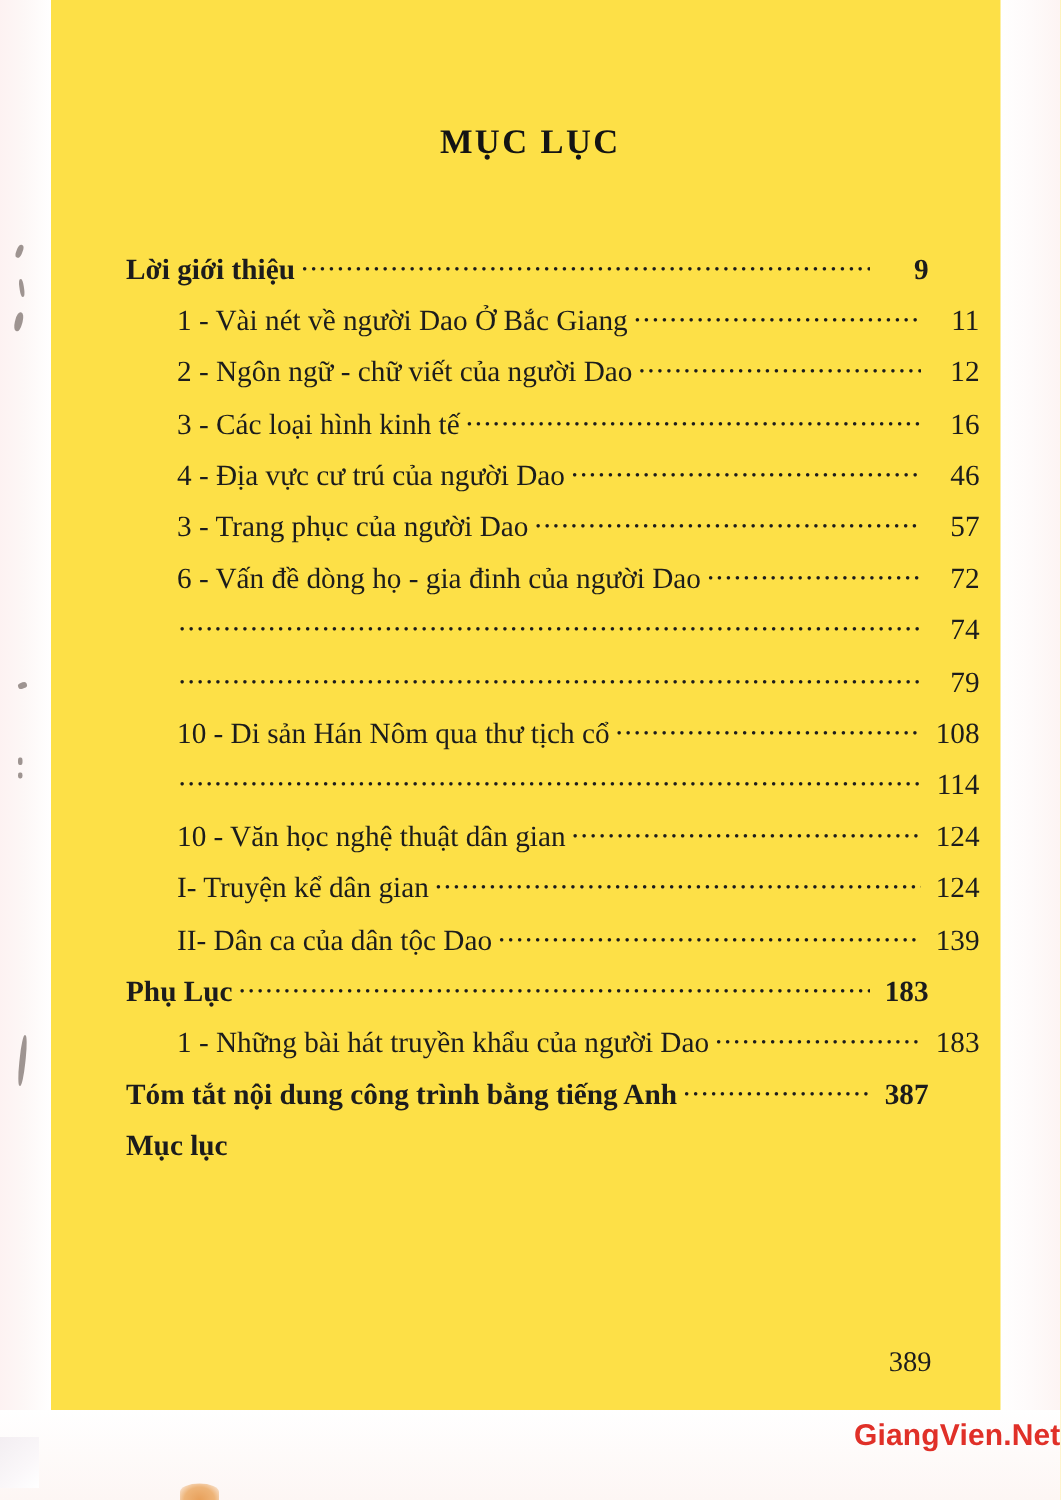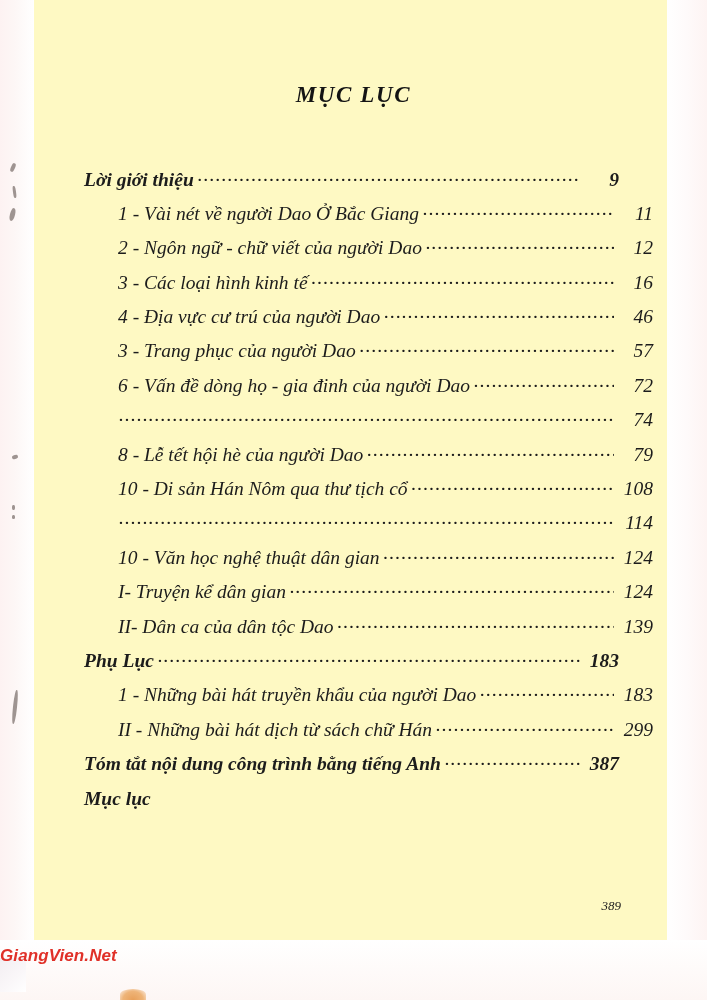--- a/index.html
+++ b/index.html
@@ -13,22 +13,21 @@
     position: relative;
     overflow: hidden;
     font-family: "Liberation Serif", "DejaVu Serif", serif;
     color: #1a1a1a;
   }
 
   
   .page {
     position: absolute;
     inset: 0;
-    background: #fef9c3;
-    font-style: italic;
+    background: #fde047;
   }
   
   .tint-left {
     position: absolute;
     left: 0; top: 0;
     width: 34px; height: 100%;
     background: linear-gradient(to right, #fdf2f2 0%, #fdf7f6 45%, #ffffff 100%);
     pointer-events: none;
   }
   .tint-right {
@@ -136,31 +135,31 @@
     text-align: right;
     min-width: 34px;
     padding-left: 4px;
   }
 
   
   .folio {
     position: absolute;
     right: 86px;
     top: 898px;
-    font-size: 13px;
+    font-size: 19px;
     color: #1c1c1c;
   }
   .watermark {
     position: absolute;
     left: 0;
     top: 946px;
     width: 100%;
-    text-align: left;
+    text-align: right;
     font-family: "Liberation Sans", "DejaVu Sans", sans-serif;
-    font-size: 17px;
+    font-size: 20px;
     font-weight: 600;
     letter-spacing: 0.1px;
   }
 </style>
 </head>
 <body style="background: rgb(255, 255, 255);">
 
 <div class="page">
 
   <div class="tint-left"></div>
@@ -213,21 +212,20 @@
       <div class="toc-row lvl2">
         <span class="toc-label">6 - Vấn đề dòng họ - gia đinh của người Dao</span>
         <span class="toc-dots"></span>
         <span class="toc-page">72</span>
       </div>
       <div class="toc-row lvl2">
         <span class="toc-dots"></span>
         <span class="toc-page">74</span>
       </div>
       <div class="toc-row lvl2">
-        <span class="toc-label">8 - Lễ tết hội hè của người Dao</span>
         <span class="toc-dots"></span>
         <span class="toc-page">79</span>
       </div>
       <div class="toc-row lvl2">
         <span class="toc-label">10 - Di sản Hán Nôm qua thư tịch cổ</span>
         <span class="toc-dots"></span>
         <span class="toc-page">108</span>
       </div>
       <div class="toc-row lvl2">
         <span class="toc-dots"></span>
@@ -251,25 +249,20 @@
       <div class="toc-row lvl1 bold">
         <span class="toc-label">Phụ Lục</span>
         <span class="toc-dots"></span>
         <span class="toc-page">183</span>
       </div>
       <div class="toc-row lvl2">
         <span class="toc-label">1 - Những bài hát truyền khẩu của người Dao</span>
         <span class="toc-dots"></span>
         <span class="toc-page">183</span>
       </div>
-      <div class="toc-row lvl2">
-        <span class="toc-label">II - Những bài hát dịch từ sách chữ Hán</span>
-        <span class="toc-dots"></span>
-        <span class="toc-page">299</span>
-      </div>
       <div class="toc-row lvl1 bold">
         <span class="toc-label">Tóm tắt nội dung công trình bằng tiếng Anh</span>
         <span class="toc-dots"></span>
         <span class="toc-page">387</span>
       </div>
       <div class="toc-row lvl1 bold nodots">
         <span class="toc-label">Mục lục</span>
         <span class="toc-dots"></span>
         <span class="toc-page"></span>
       </div>

